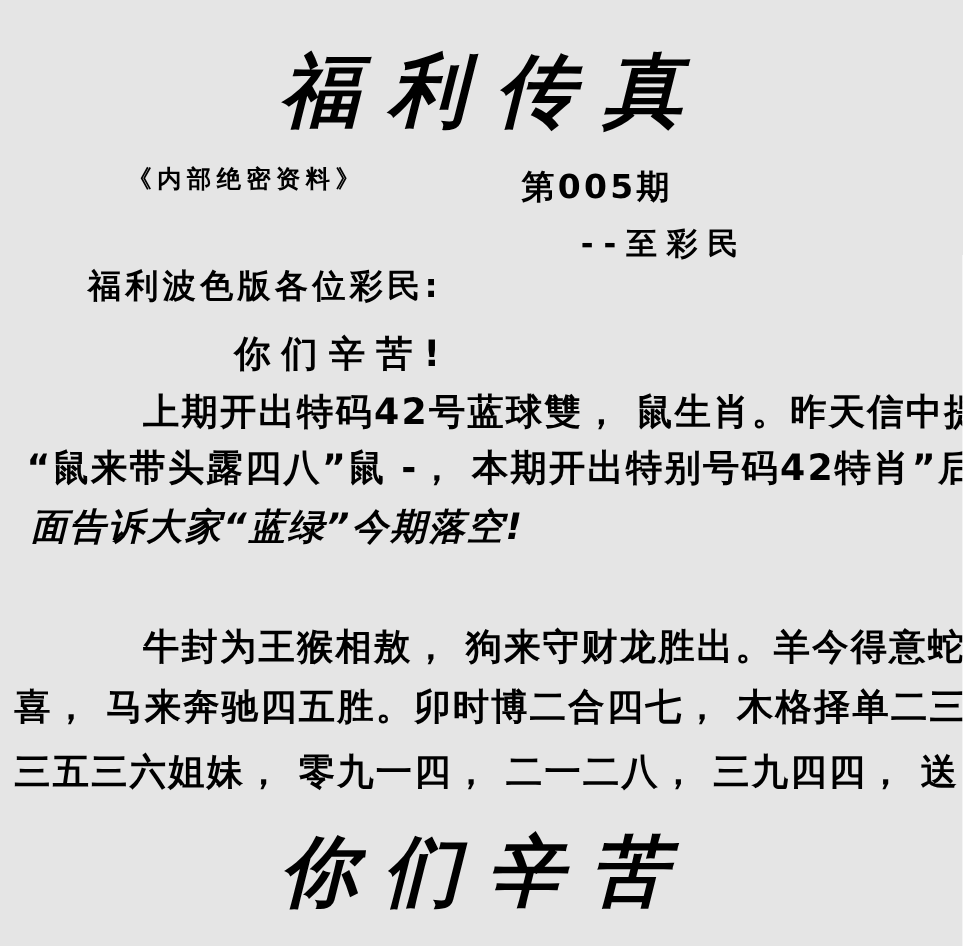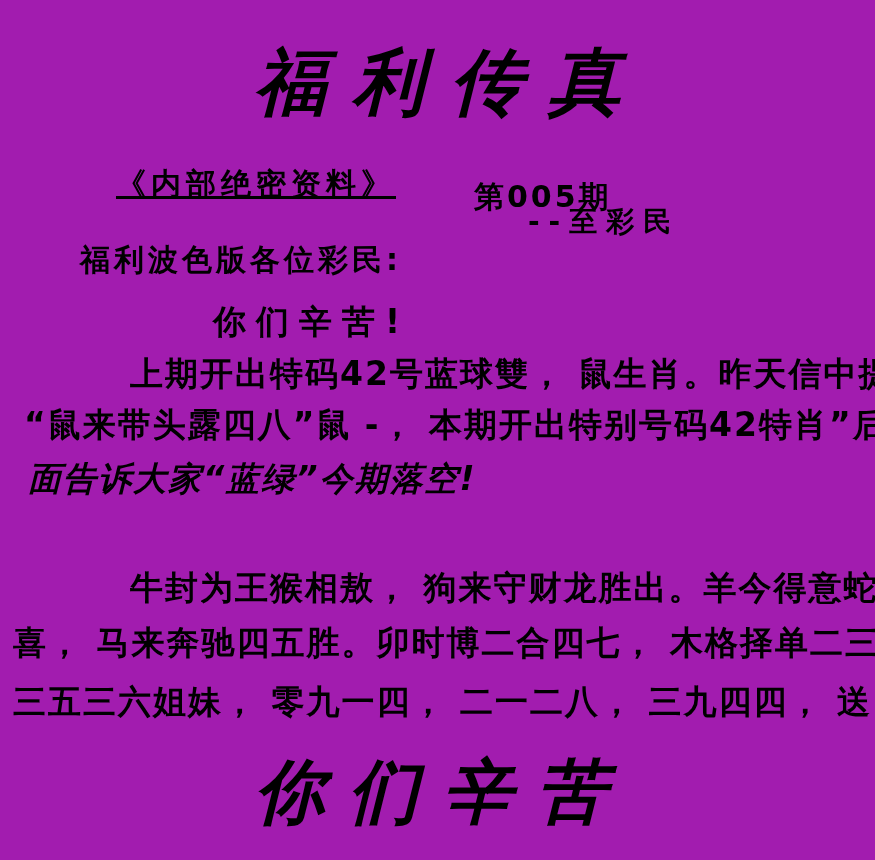--- a/index.html
+++ b/index.html
@@ -4,21 +4,21 @@
 <style>
   html, body {
     margin: 0;
     padding: 0;
     background: #ffffff;
   }
   .page {
     position: relative;
     width: 875px;
     height: 860px;
-    background: #a21caf;
+    background: #e5e5e5;
     overflow: hidden;
     font-family: "DejaVu Sans", sans-serif;
     color: #000000;
   }
   .cn {
     font-weight: 700;
     color: #000000;
     white-space: nowrap;
   }
   
@@ -39,32 +39,30 @@
   .meta-row {
     position: absolute;
     top: 148px;
     left: 0;
     width: 100%;
     height: 42px;
   }
   .classification {
     position: absolute;
     left: 116px;
-    top: 16px;
-    font-size: 30px;
+    top: 0;
+    font-size: 22px;
     letter-spacing: 5px;
-    text-decoration: underline;
   }
   .issue {
     position: absolute;
     left: 474px;
     top: 2px;
     font-size: 30px;
     letter-spacing: 3px;
-    margin-top: 27px;
   }
   .dedication {
     position: absolute;
     top: 203px;
     left: 528px;
     font-size: 28px;
     letter-spacing: 9px;
   }
   .salutation {
     position: absolute;

